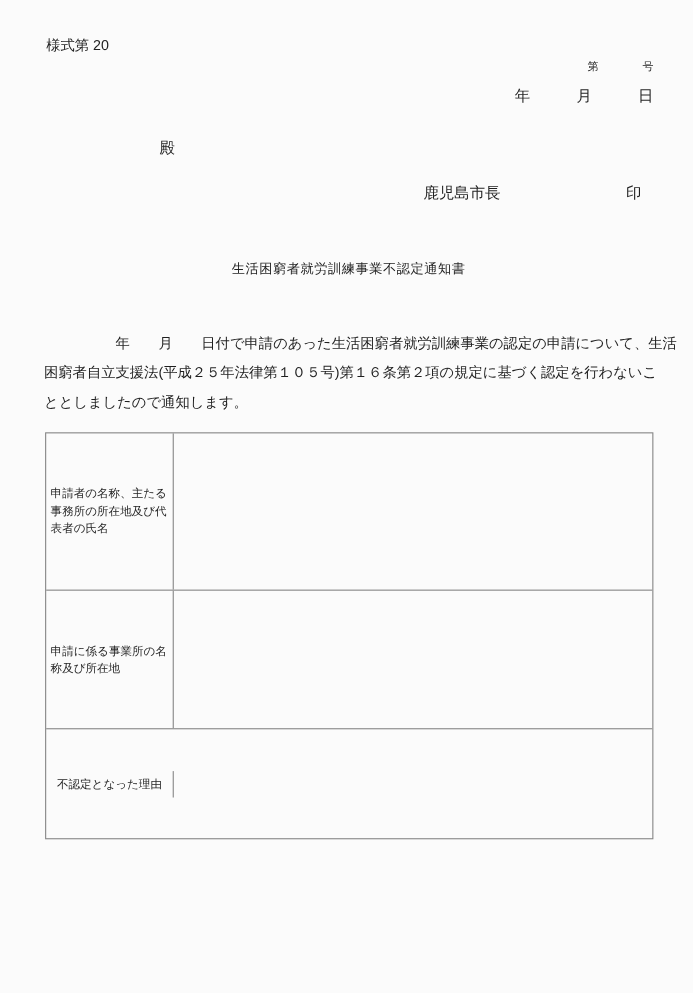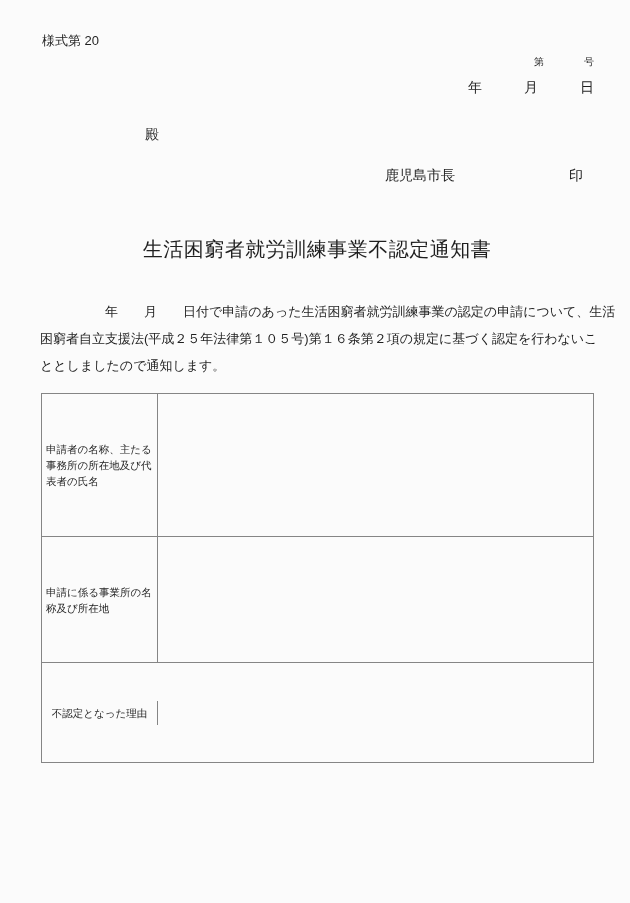--- a/index.html
+++ b/index.html
@@ -46,21 +46,21 @@
     top: 167px;
     font-size: 14px;
     display: flex;
     justify-content: space-between;
     align-items: baseline;
   }
   .doc-title {
     left: 40px;
     width: 554px;
     top: 238px;
-    font-size: 20px;
+    font-size: 12px;
     text-align: center;
     letter-spacing: 0.5px;
   }
   .body-text {
     left: 40px;
     top: 298px;
     width: 560px;
     font-size: 13px;
     line-height: 27px;
     white-space: pre;

